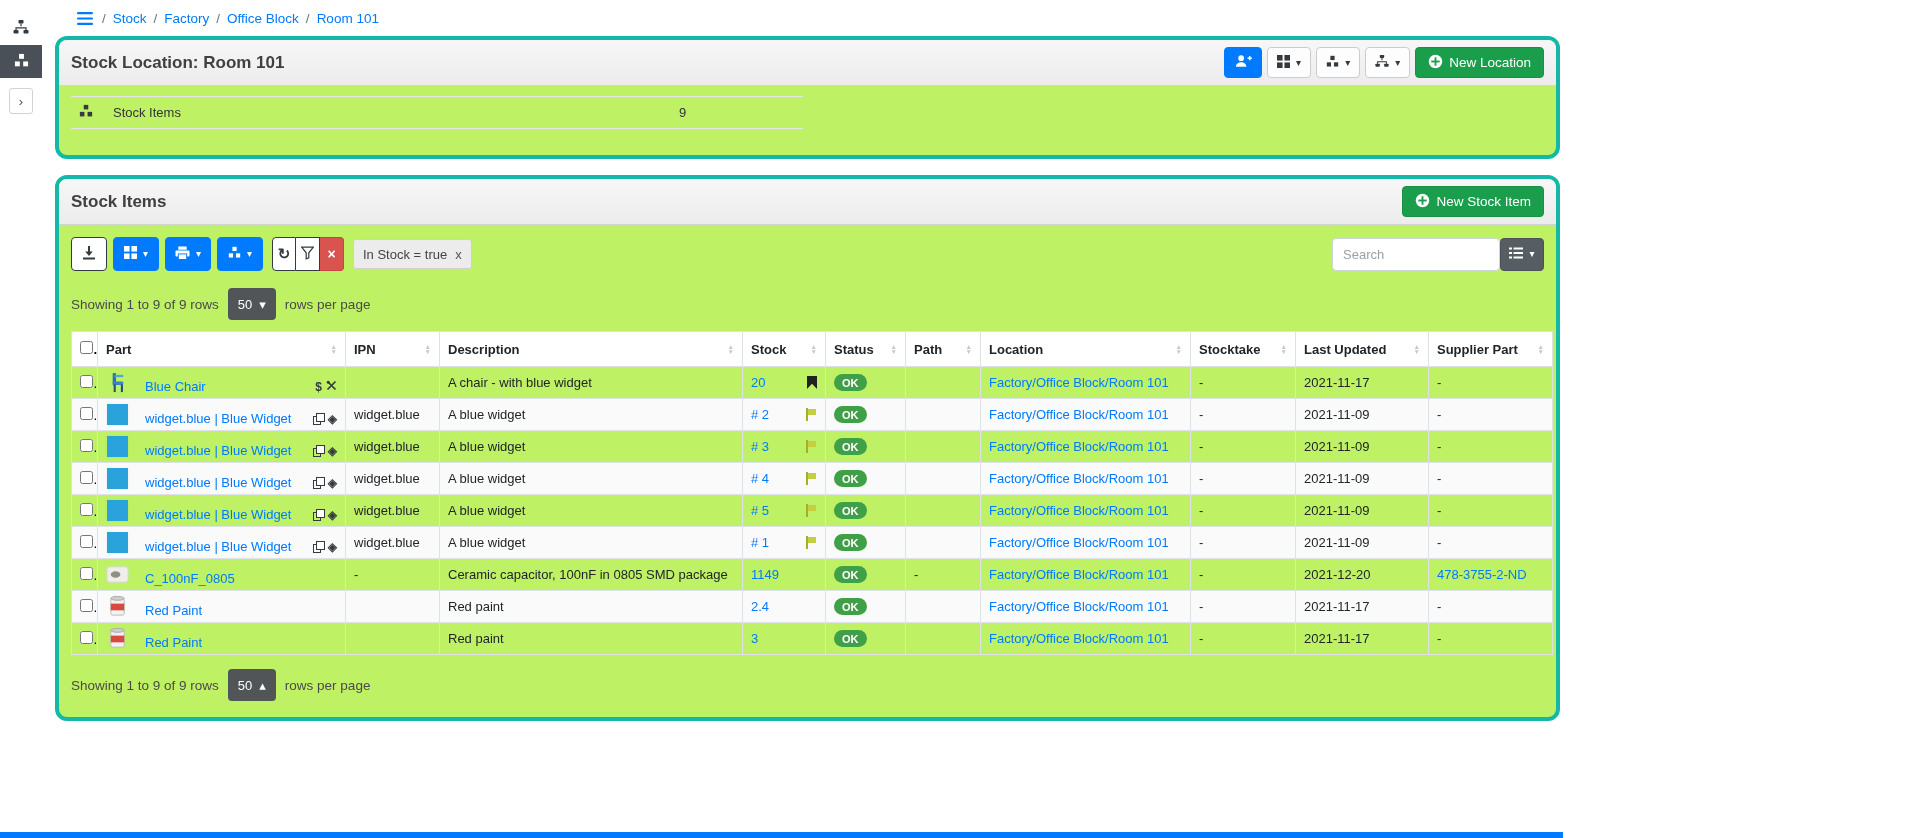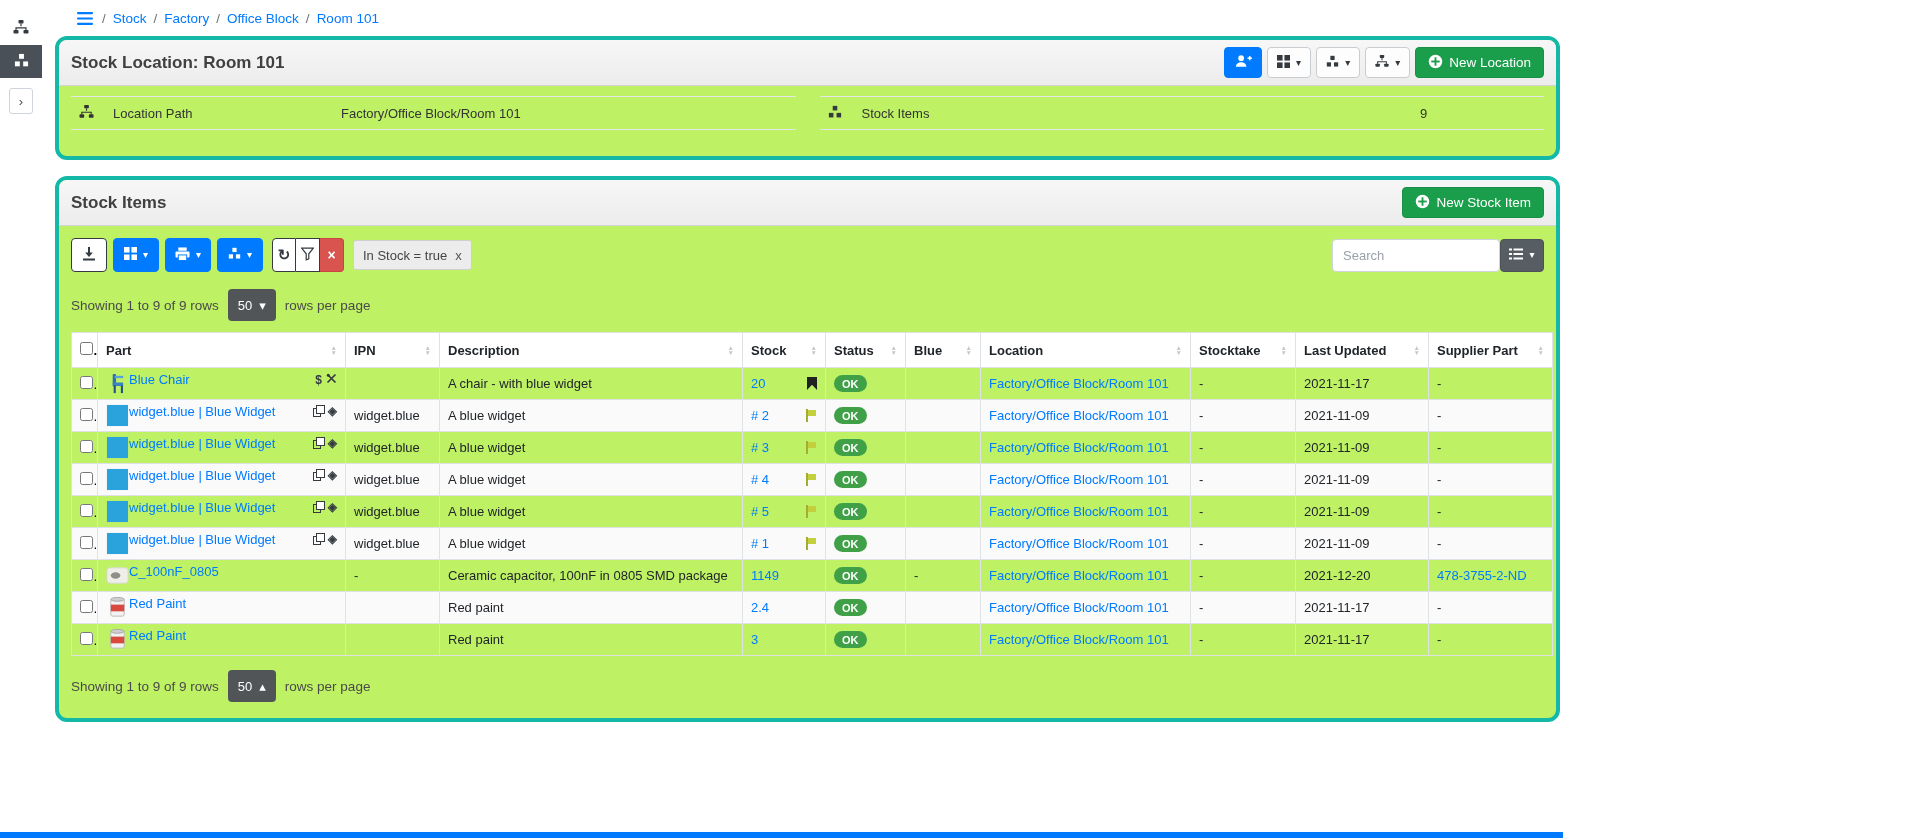--- a/index.html
+++ b/index.html
@@ -67,21 +67,21 @@
 .page-size{background:#515558;color:#fff;border:none;border-radius:4px;height:27px;padding:16px 10px;display:inline-flex;align-items:center;gap:7px;font-size:13px;cursor:pointer;font-family:inherit}
 
 
 #stock-table{width:100%;border-collapse:collapse;table-layout:fixed}
 #stock-table th,#stock-table td{border:1px solid #dee2e6;padding:4px 8px;vertical-align:middle;overflow:hidden;white-space:nowrap;text-overflow:ellipsis;text-align:left}
 #stock-table th{padding:9px 8px;font-weight:700;background:#fff}
 #stock-table tbody tr:nth-child(even){background:#fafafa}
 .hd{display:flex;align-items:center;justify-content:space-between}
 .sort{display:inline-flex;flex-direction:column;color:#c8c8c8;font-size:6.5px;line-height:5.5px}
 .c-check{text-align:center !important}
-.part-cell{display:flex;align-items:flex-start;gap:0}
+.part-cell{display:flex;align-items:flex-end;gap:16px}
 .part-badges{margin-left:auto;display:flex;align-items:center;gap:4px;color:#343a40}
 .bglyph{font-size:12px;font-weight:700}
 .icon-copy{position:relative;width:11px;height:12px;display:inline-block}
 .icon-copy::before{content:"";position:absolute;left:0;top:3px;width:6.5px;height:7px;border:1.4px solid #343a40}
 .icon-copy::after{content:"";position:absolute;left:3.5px;top:0;width:6.5px;height:7px;border:1.4px solid #343a40;background:#fff}
 .thumb{width:23px;height:23px;display:inline-flex;flex:none}
 .stock-cell{display:flex;align-items:center;justify-content:space-between}
 .bookmark{width:10px;height:13px;background:#212121;clip-path:polygon(0 0,100% 0,100% 100%,50% 60%,0 100%);display:inline-block}
 .flagic{position:relative;width:12px;height:13px;display:inline-block}
 .flagic::before{content:"";position:absolute;left:1px;top:0;width:2px;height:13px;background:#a3ad35}
@@ -190,34 +190,20 @@
           <span><svg width="15" height="15" viewBox="0 0 16 16">
                 <circle cx="8" cy="8" r="7.2" fill="#fff"></circle>
                 <rect x="7" y="3.5" width="2" height="9" fill="#1b9e4b"></rect>
                 <rect x="3.5" y="7" width="9" height="2" fill="#1b9e4b"></rect>
               </svg></span>
           <span>New Location</span>
         </button>
       </div>
     </div>
     <div class="details-body">
-      <table class="details left">
-        <tbody>
-            <tr>
-          <td class="d-ic"><span><svg width="15" height="15" viewBox="0 0 16 16" fill="currentColor">
-                    <rect x="5.5" y="1" width="5" height="3.6" rx="0.8"></rect>
-                    <rect x="0.5" y="11" width="5" height="3.6" rx="0.8"></rect>
-                    <rect x="10.5" y="11" width="5" height="3.6" rx="0.8"></rect>
-                    <path d="M8 4.6v2.6M3 11V8.8h10V11" stroke="currentColor" stroke-width="1.2" fill="none"></path>
-                  </svg></span></td>
-          <td class="d-lbl">Location Path</td>
-          <td>Factory/Office Block/Room 101</td>
-        </tr>
-      </tbody>
-        </table>
       <table class="details right">
         <tbody>
         <tr>
           <td class="d-ic"><span><svg width="14" height="14" viewBox="0 0 16 16" fill="#343a40">
                     <rect x="5.4" y="1" width="5.2" height="5.2"></rect>
                     <rect x="1" y="9" width="5.2" height="5.2"></rect>
                     <rect x="9.8" y="9" width="5.2" height="5.2"></rect>
                   </svg></span></td>
           <td>Stock Items</td>
           <td class="d-val">9</td>
@@ -373,21 +359,21 @@
                 <span class="hd">
                   <span>Status</span>
                   <span class="sort">
                     <span>▲</span>
                     <span>▼</span>
                   </span>
                 </span>
               </th>
               <th>
                 <span class="hd">
-                  <span>Blue</span>
+                  <span>Path</span>
                   <span class="sort">
                     <span>▲</span>
                     <span>▼</span>
                   </span>
                 </span>
               </th>
               <th>
                 <span class="hd">
                   <span>Location</span>
                   <span class="sort">

